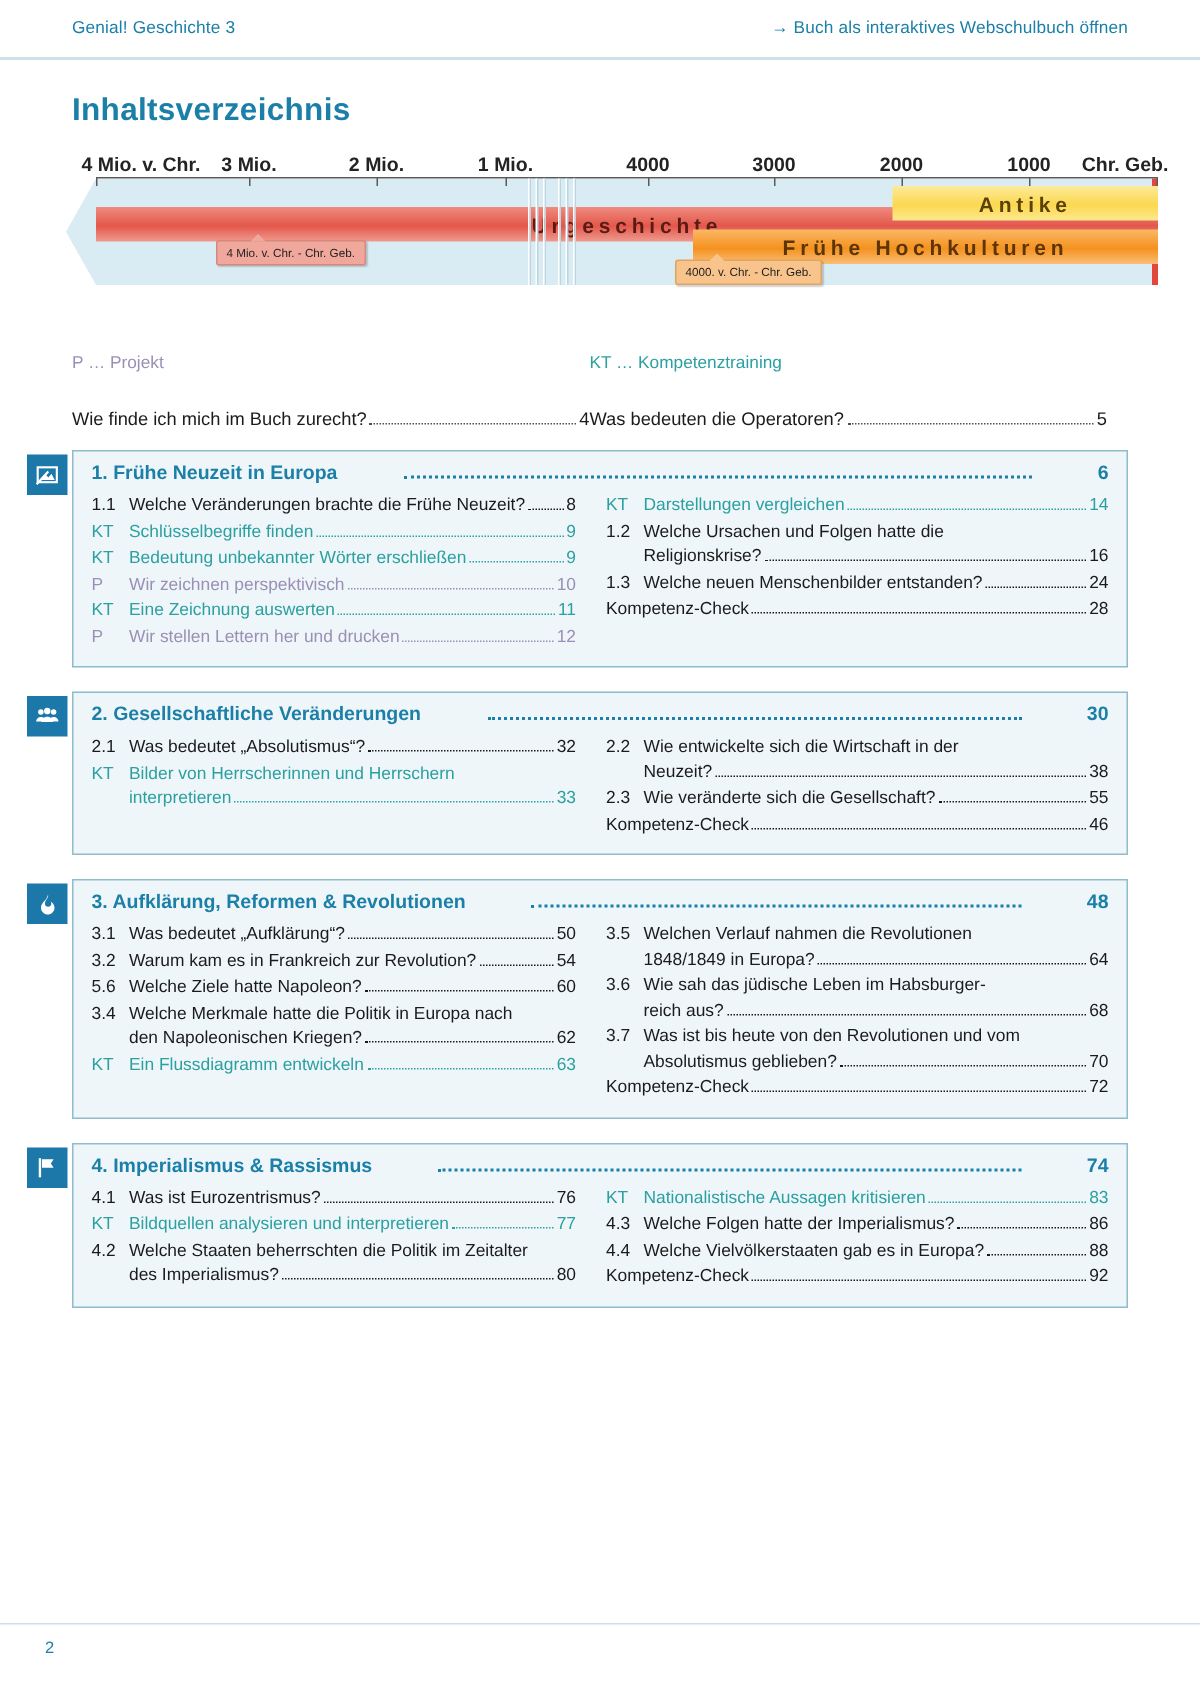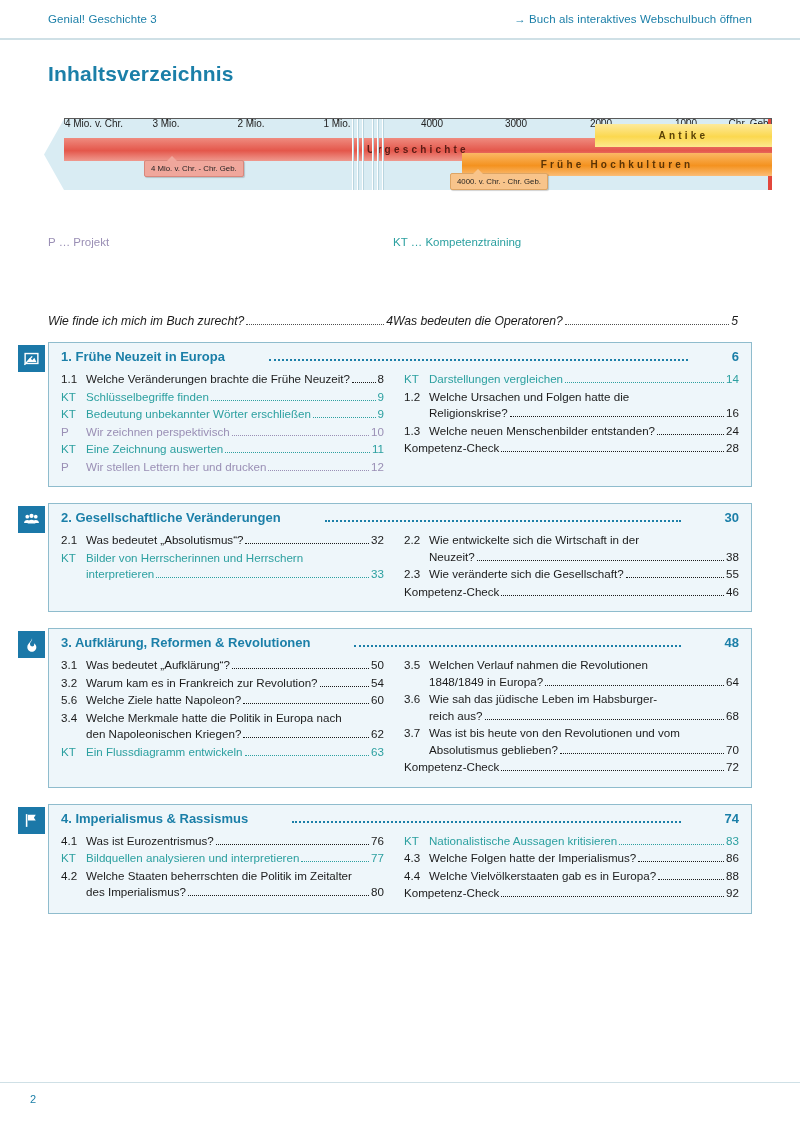--- a/index.html
+++ b/index.html
@@ -67,25 +67,26 @@
   }
   .tl-tick {
     position: absolute;
     top: 18px;
     width: 1px;
     height: 6px;
     background: #5a5a5a;
   }
   .tl-label {
     position: absolute;
-    top: 18px;
-    font-size: 10px;
+    top: 2px;
+    font-size: 13px;
     color: #232323;
     white-space: nowrap;
     transform: translateX(-50%);
+    font-weight: bold;
   }
   .tl-arrow {
     position: absolute;
     left: 44px;
     top: 19px;
     width: 728px;
     height: 71px;
     background: #d9ecf3;
     clip-path: polygon(20px 0, 100% 0, 100% 100%, 20px 100%, 0 50%);
   }
@@ -112,21 +113,21 @@
     background: #ffffff;
     box-shadow: 1px 0 0 #b9d5df;
     display: block;
   }
   .tl-band {
     position: absolute;
     height: 23px;
     display: flex;
     align-items: center;
     justify-content: center;
-    font-size: 10px;
+    font-size: 14px;
     font-weight: bold;
     letter-spacing: 3.2px;
     color: #3a2a22;
     box-sizing: border-box;
     text-align: right;
   }
   .tl-band.urgeschichte {
     left: 64px;
     right: 28px;
     top: 38px;
@@ -196,22 +197,21 @@
     font-size: 11.5px;
   }
   .legend-item.p  { color: #9a8fb5; }
   .legend-item.kt { color: #2ca0a0; }
 
   
   .front-matter {
     display: flex;
     padding: 0 48px;
     box-sizing: border-box;
-    margin-top: 66px;
-    font-style: italic;
+    margin-top: 24px;
   }
   .fm-entry {
     width: 345px;
     display: flex;
     align-items: baseline;
     font-size: 12.2px;
     color: #1b1b1b;
   }
   .fm-entry .t { white-space: nowrap; }
   .fm-entry .dots {

